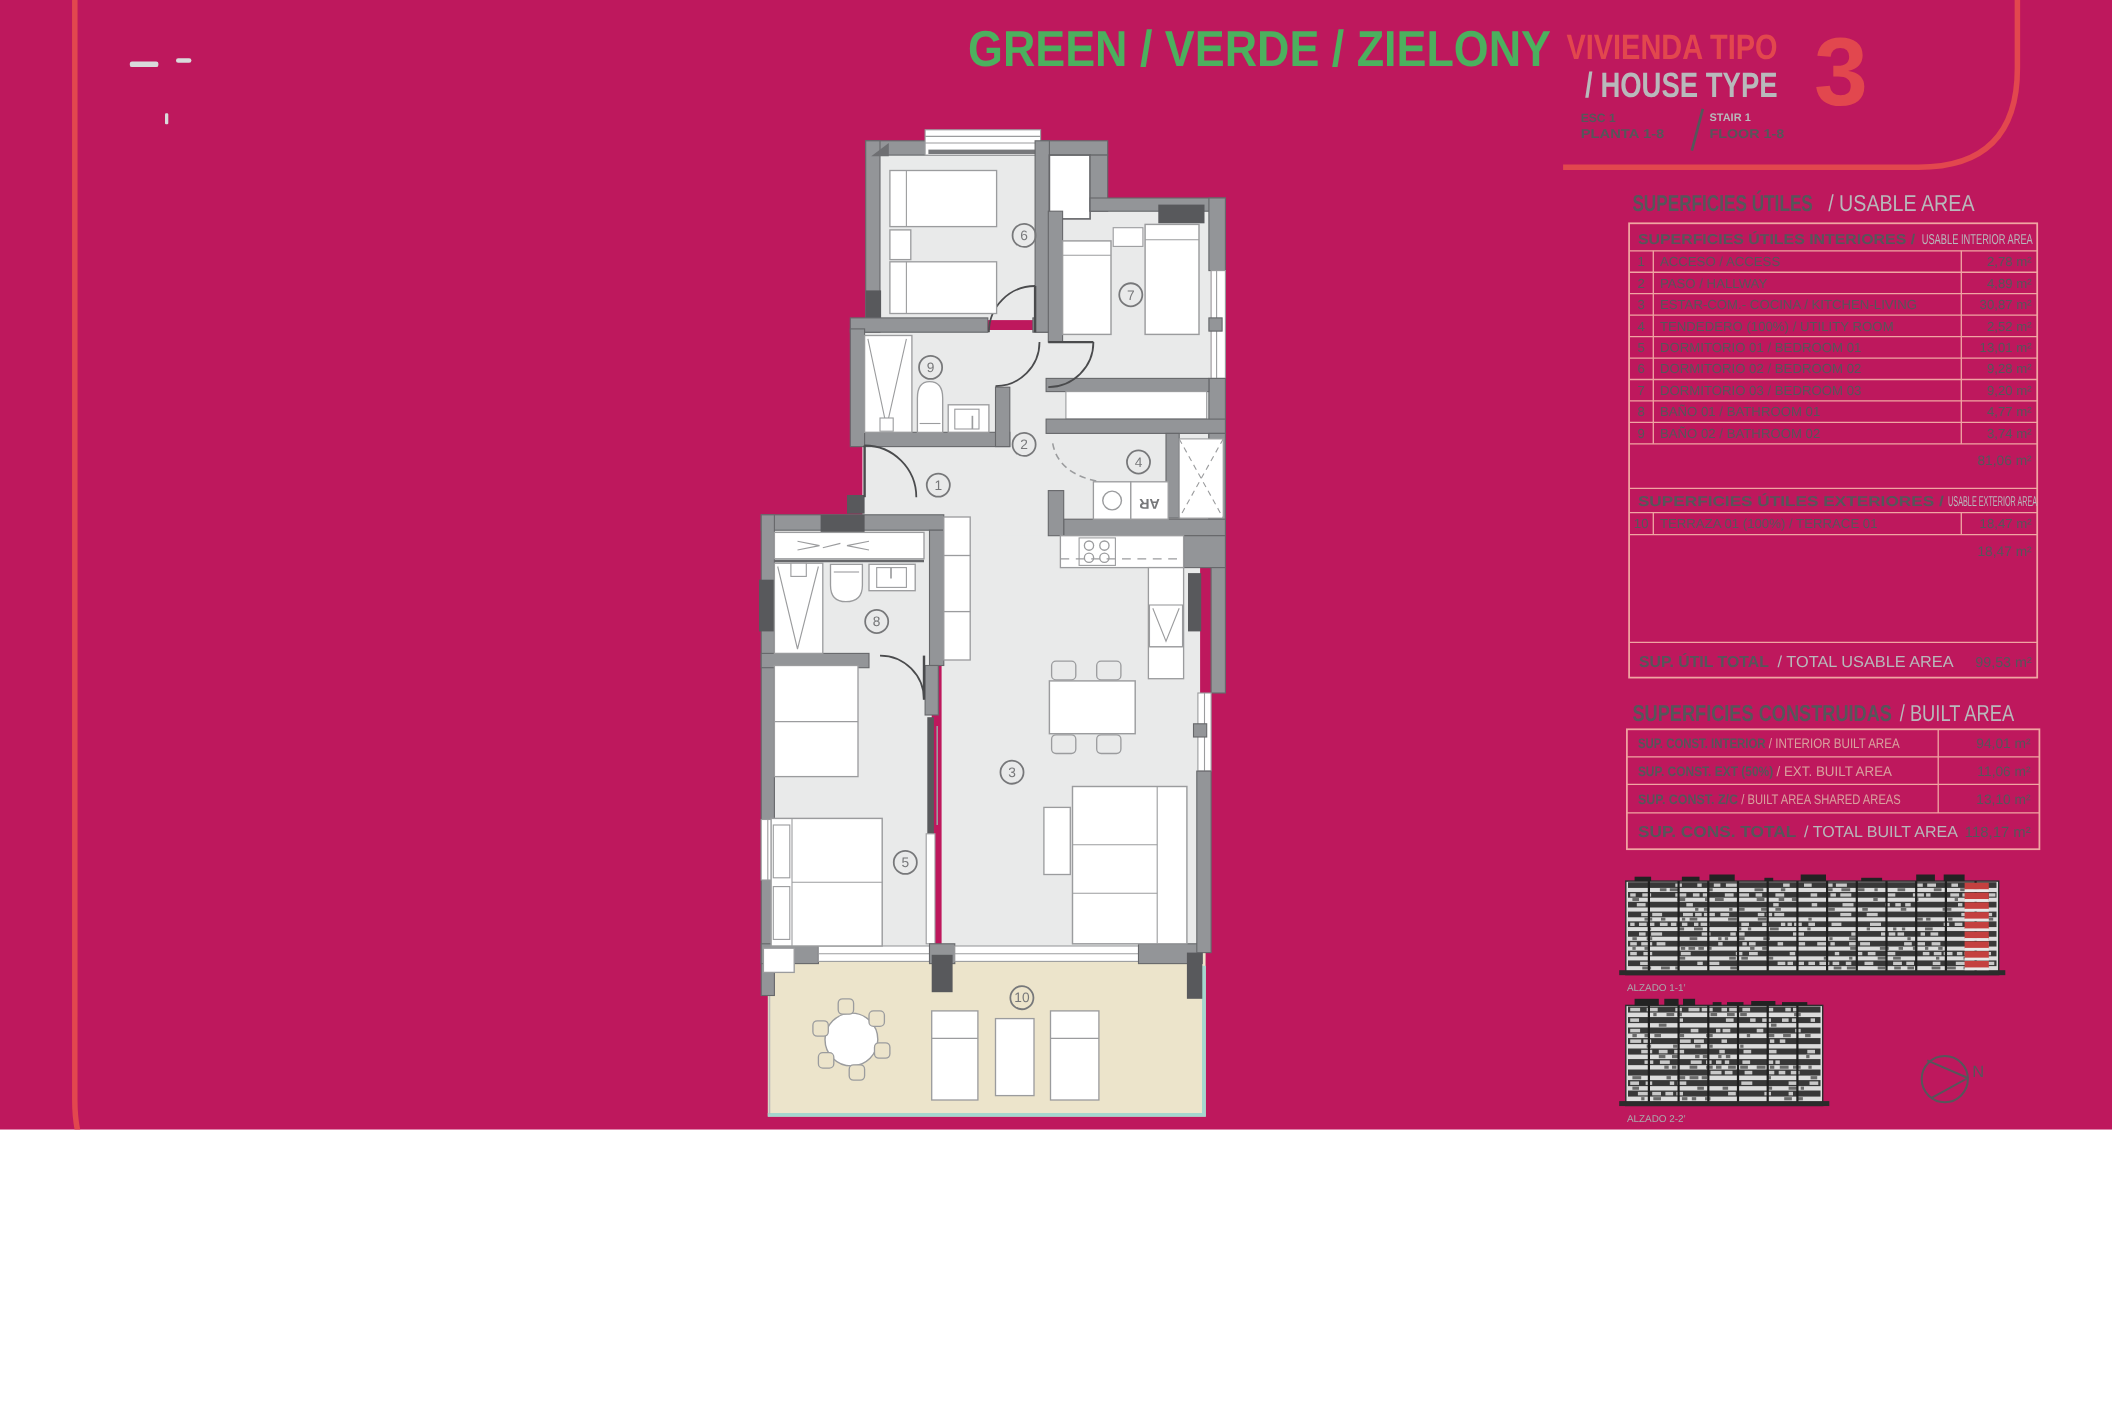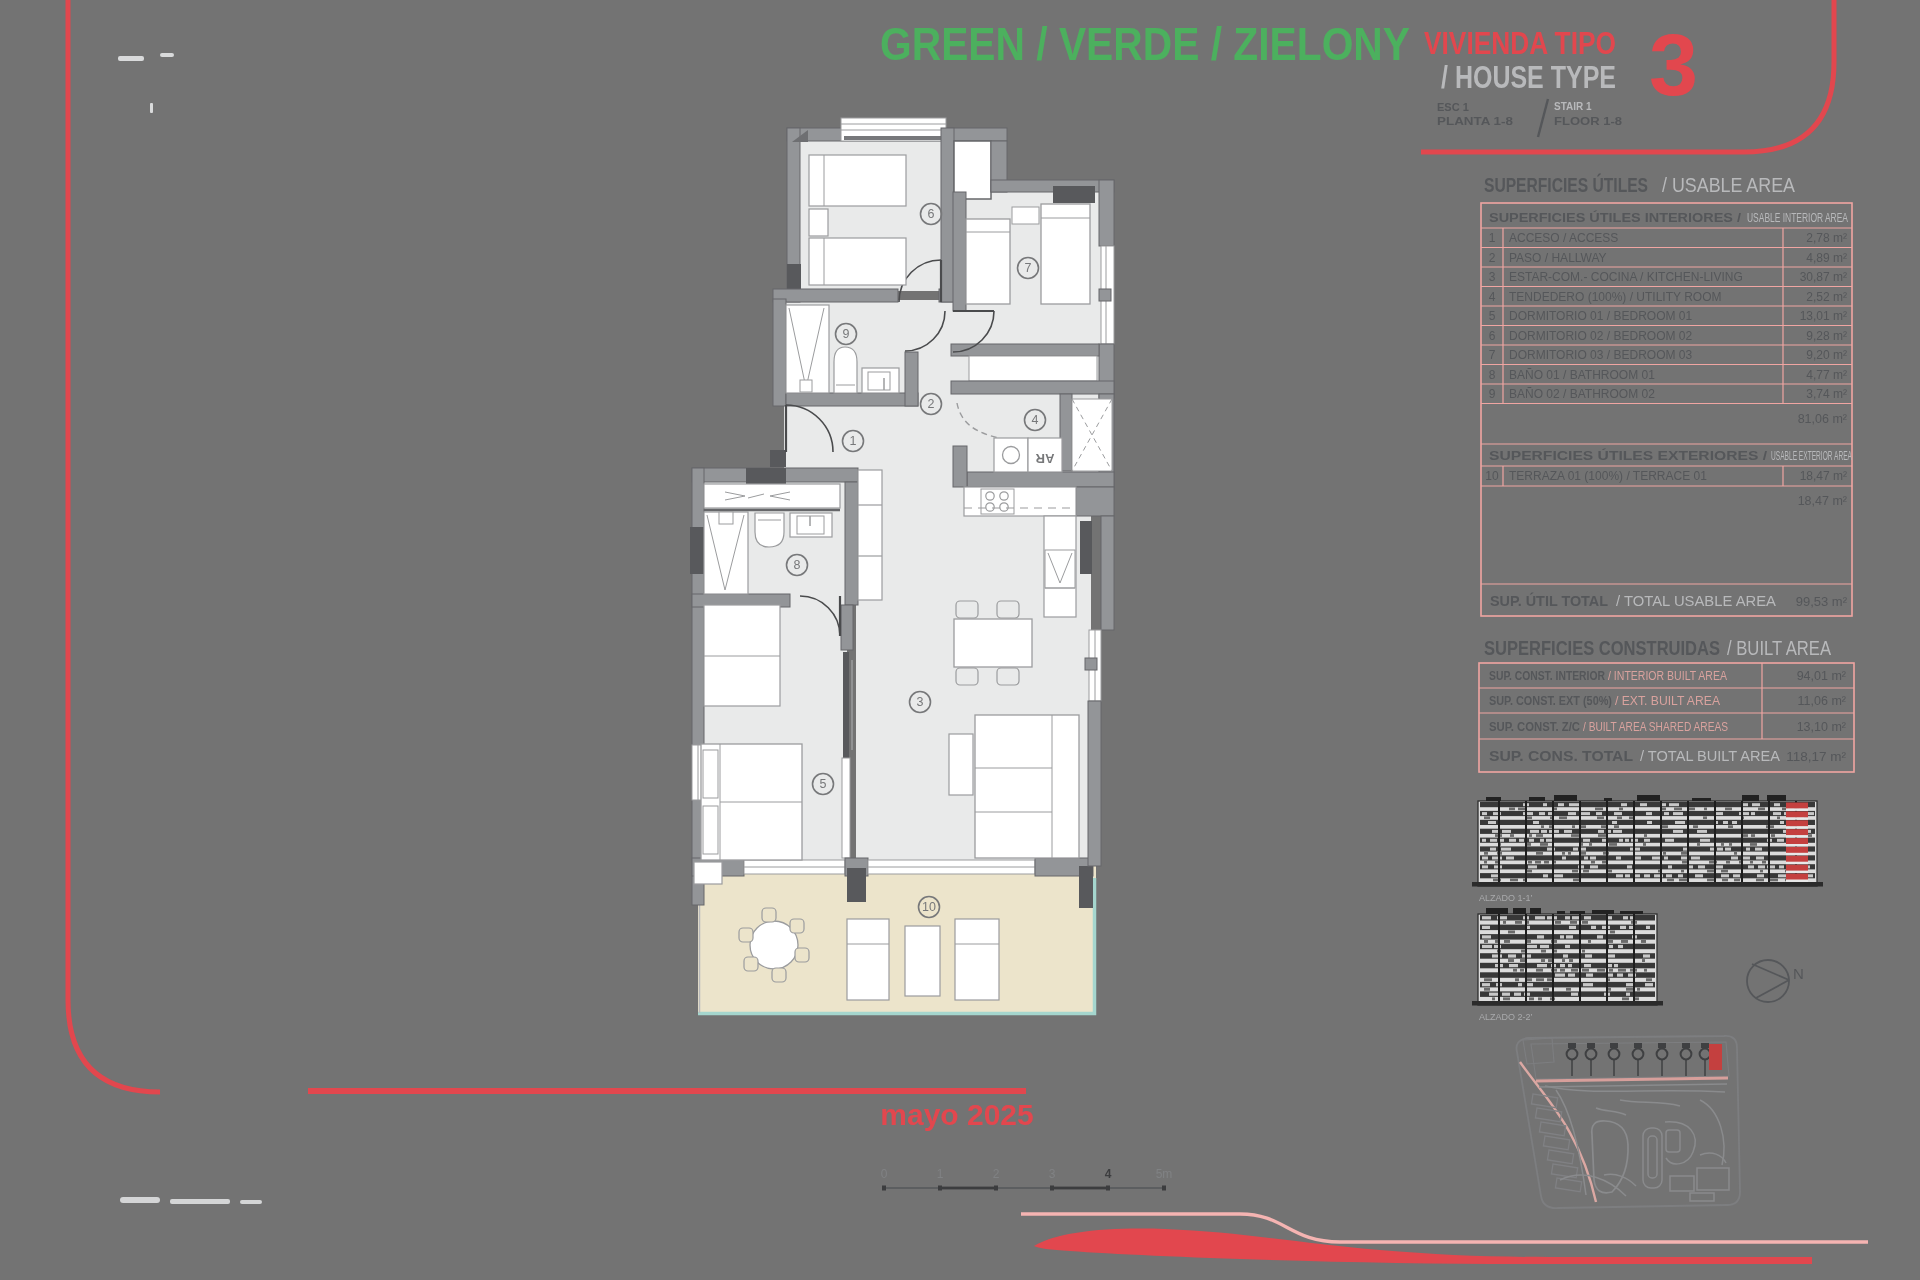--- a/index.html
+++ b/index.html
@@ -1,14 +1,14 @@
 <!DOCTYPE html>
 <html><head><meta charset="utf-8"><title>plan</title><style>
 html,body{margin:0;padding:0;background:#fff}
-#page{position:relative;width:1920px;height:1280px;background:#737373;overflow:hidden;font-family:"Liberation Sans",sans-serif}
+#page{position:relative;width:1920px;height:1027px;background:#be185d;overflow:hidden;font-family:"Liberation Sans",sans-serif}
 svg{position:absolute;top:0;left:0}
 text{font-family:"Liberation Sans",sans-serif}
 </style></head><body>
 <div id="page">
 <svg width="1920" height="1280" viewBox="0 0 1920 1280">
 
 <path d="M 68 0 V 1000 Q 68 1092 160 1092" fill="none" stroke="#e2474e" stroke-width="5"></path>
 
 <line x1="308" y1="1091" x2="1026" y2="1091" stroke="#e2474e" stroke-width="6"></line>
 

